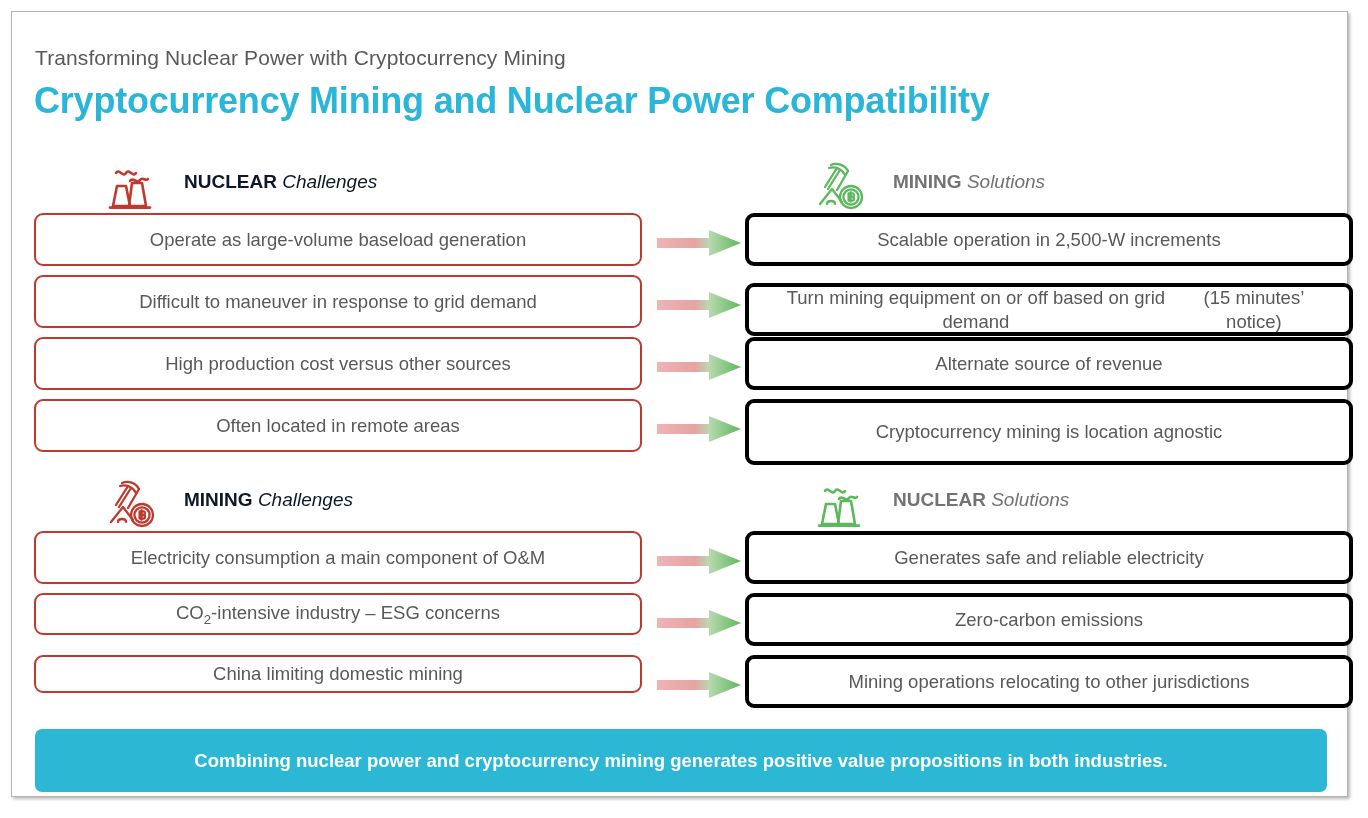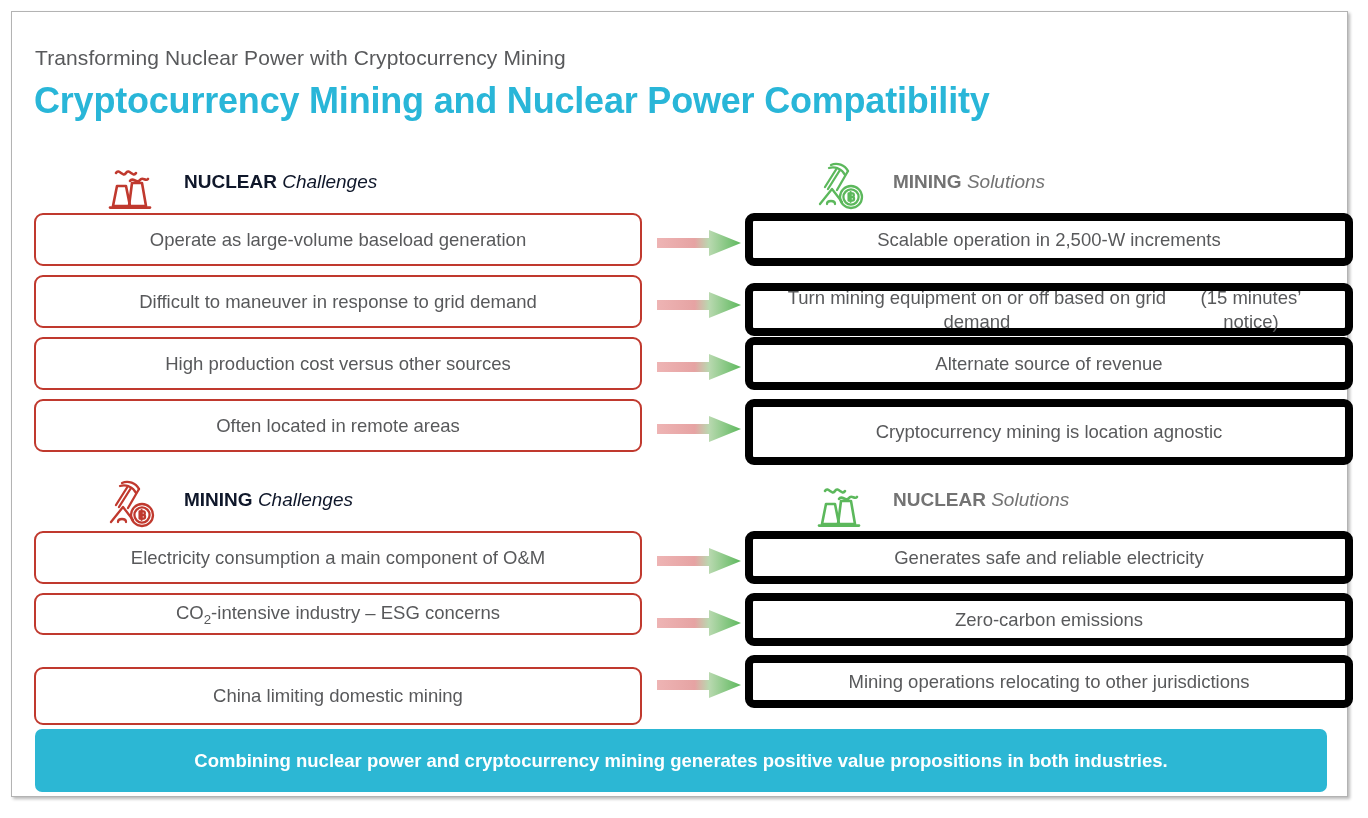--- a/index.html
+++ b/index.html
@@ -95,21 +95,21 @@
     display: flex;
     align-items: center;
     justify-content: center;
     text-align: center;
     font-size: 18.5px;
     color: #58595b;
     line-height: 1.28;
     padding: 0 22px;
   }
   .item.red-box   { border: 2px solid #c0392e; }
-  .item.green-box { border: 8px solid #000000; text-align: center; }
+  .item.green-box { border: 4px solid #000000; text-align: center; }
   .item sub { font-size: 0.72em; }
 
   
   .arrow {
     position: absolute;
     width: 92px;
     height: 30px;
   }
   .arrow svg { display: block; width: 100%; height: 100%; }
 
@@ -213,21 +213,21 @@
           </g>
         </svg>
       </span>
       <span class="sec-title red"><span class="strong">MINING</span> <span class="soft">Challenges</span></span>
     </div>
     <div class="items">
       <div class="item red-box" style="top:0px;height:53px">Electricity consumption a main component of O&amp;M</div>
       <div class="item red-box" style="top:62px;height:42px">
         <span><span>CO</span><sub>2</sub><span>-intensive industry – ESG concerns</span></span>
       </div>
-      <div class="item red-box" style="top:136px;height:58px">China limiting domestic mining</div>
+      <div class="item red-box" style="top:124px;height:38px">China limiting domestic mining</div>
     </div>
   </div>
 
   <div class="quad right bottom">
     <div class="sec-head">
       <span class="sec-icon">
         <svg viewBox="0 0 54 52">
           <g fill="none" stroke="#5cb85c" stroke-width="2.6" stroke-linecap="round" stroke-linejoin="round">
             <path d="M10 14 C13 9, 17 19, 20 14 C23 9, 27 19, 30 14"></path>
             <path d="M24 22 C27 17, 31 26, 34 21 C36.5 17, 39.5 23, 42 20"></path>

